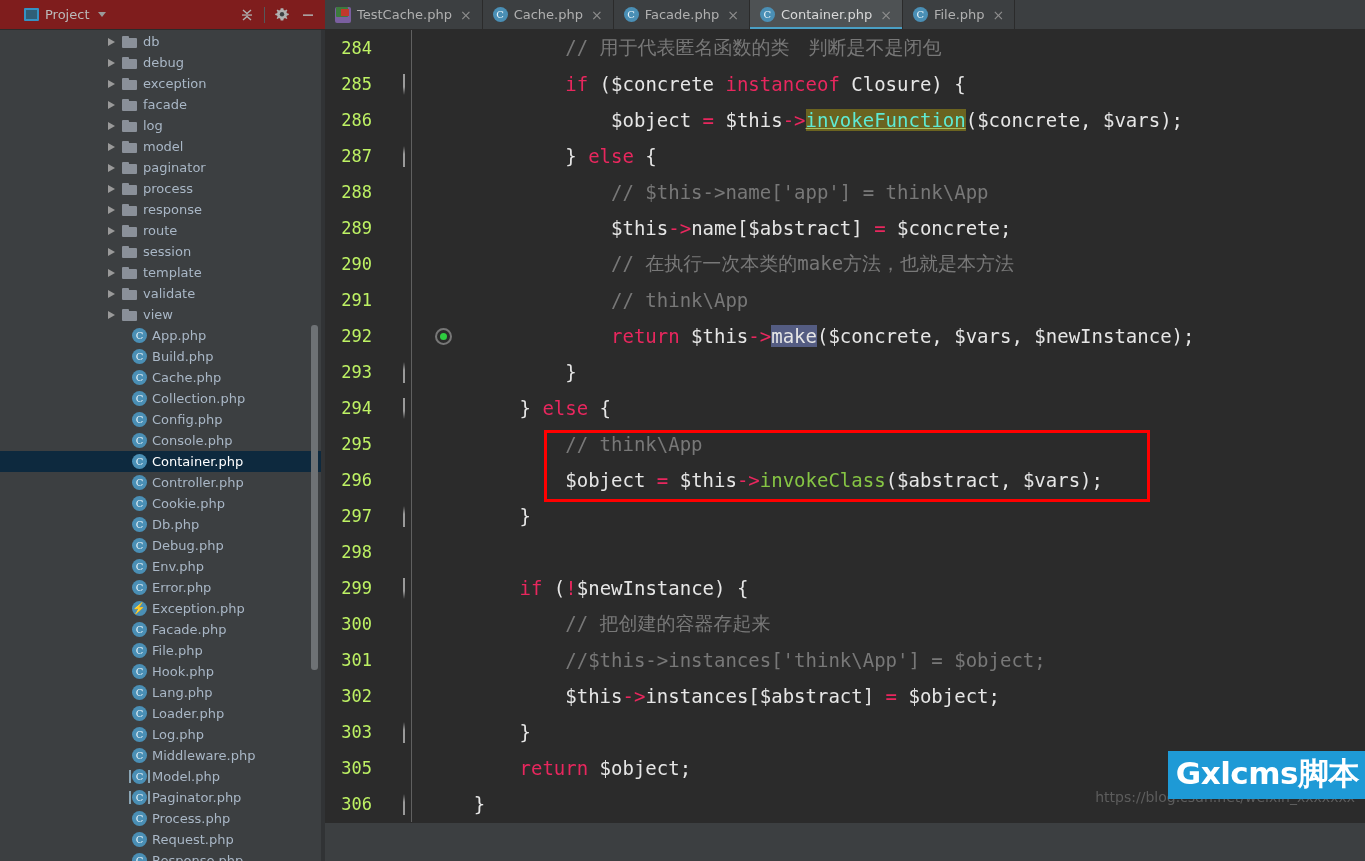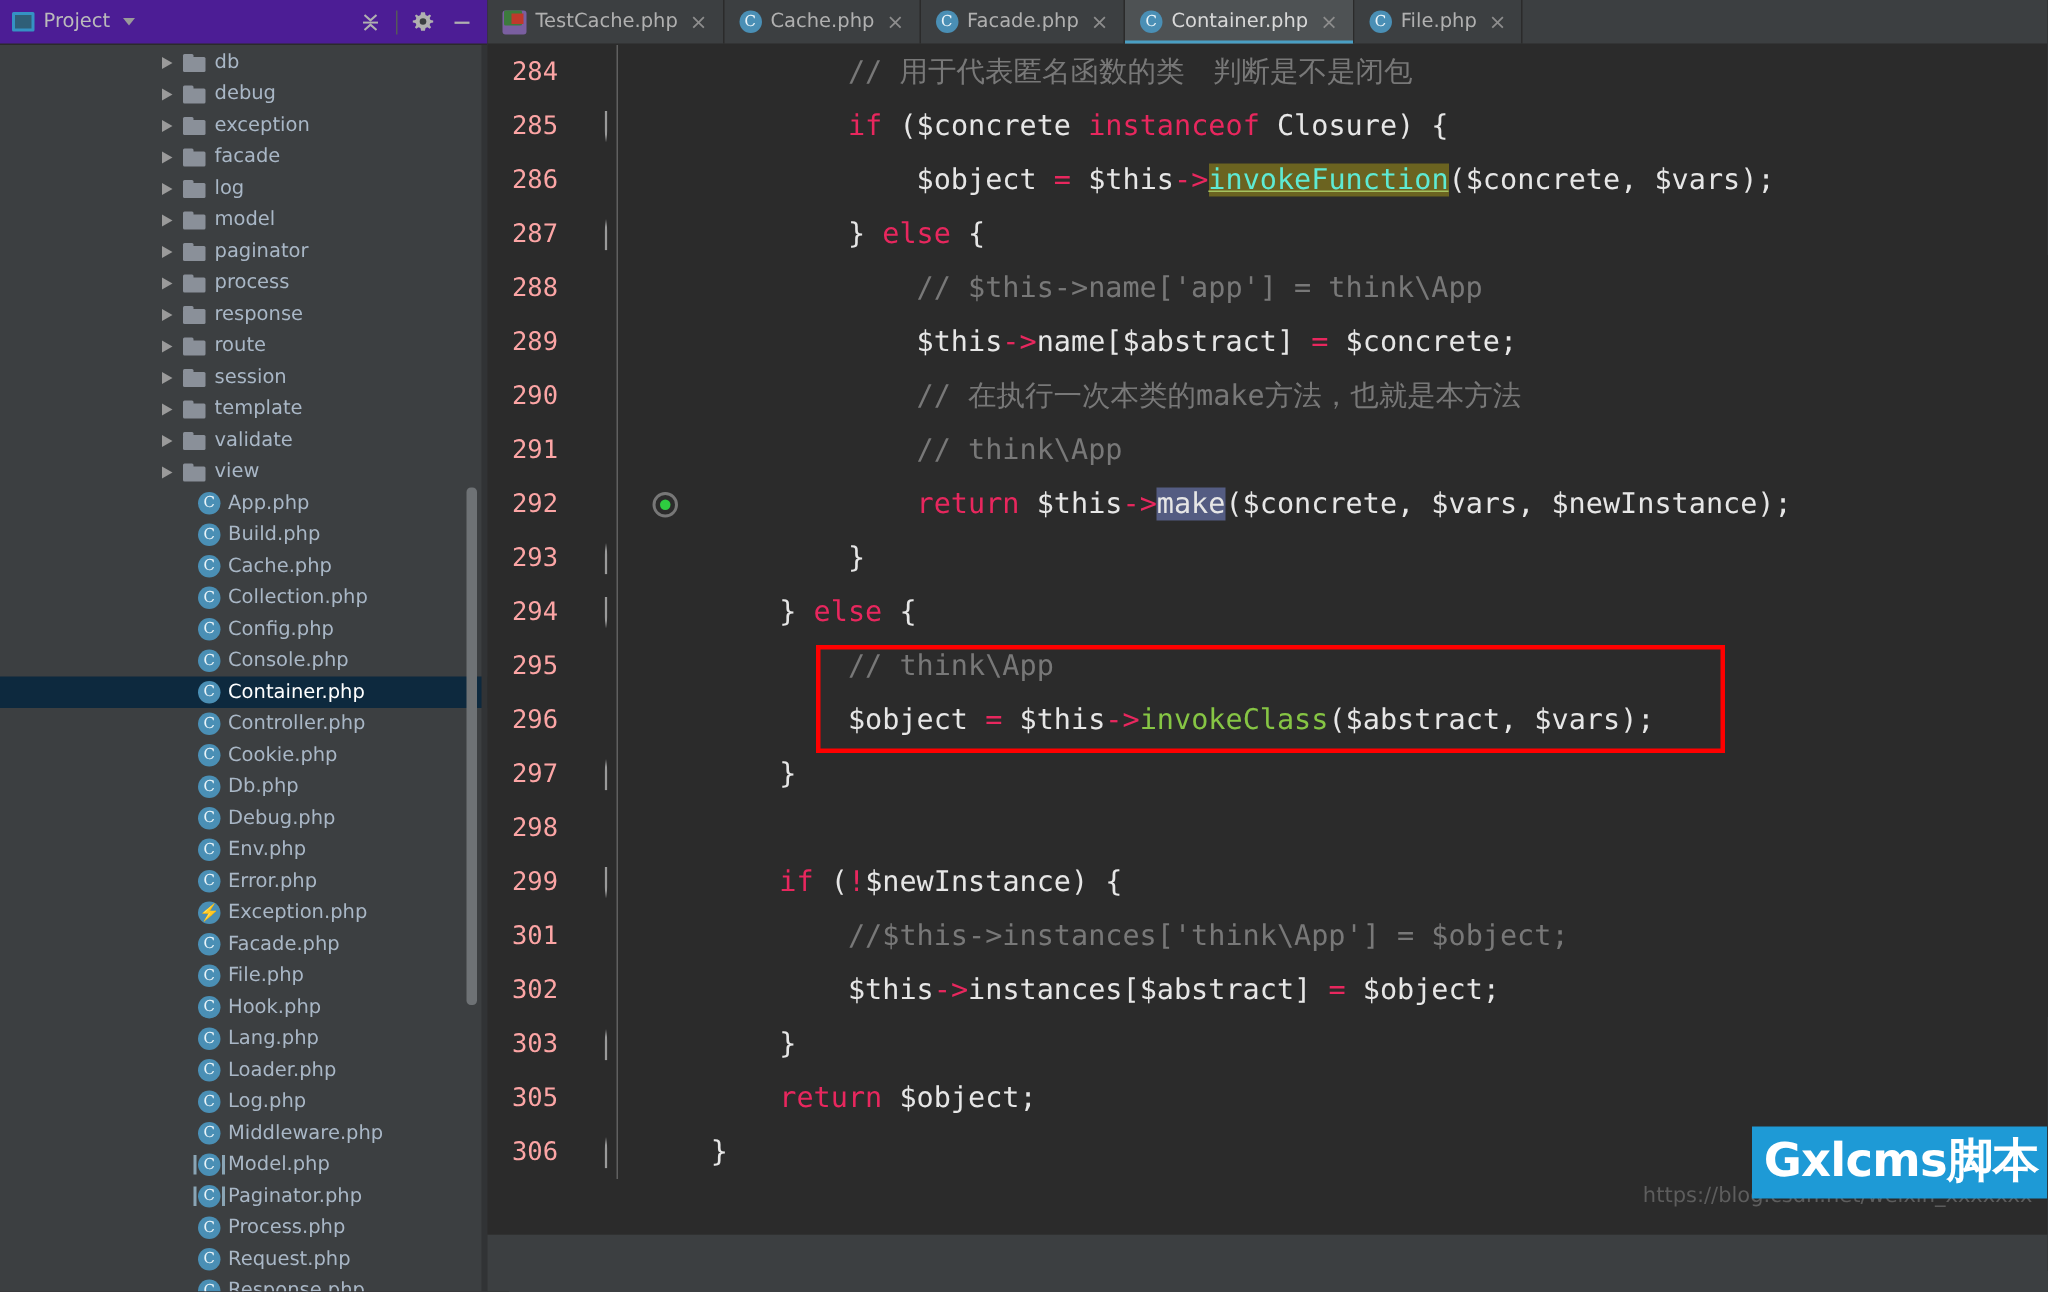--- a/index.html
+++ b/index.html
@@ -13,24 +13,24 @@
 
   
   .project-panel {
     width: 325px; height: 861px;
     background: #3c3f41;
     display: flex; flex-direction: column;
     position: relative;
     flex: 0 0 325px;
   }
   .panel-header {
-    height: 30px; background: #4c1d95;
+    height: 30px; background: #7f1d1d;
     display: flex; align-items: center;
     border-bottom: 1px solid #2b2b2b;
-    padding-left: 8px;
+    padding-left: 24px;
     flex: 0 0 30px;
     gap: 32px;
   }
   .panel-title-group { display: flex; align-items: center; gap: 6px; }
   .proj-icon {
     width: 15px; height: 13px; border: 2px solid #3592c4;
     background: #2f5f78; border-radius: 1px;
   }
   .panel-title {
     color: #bbbbbb; font-size: 13px; font-family: "DejaVu Sans", sans-serif;
@@ -153,21 +153,21 @@
 
   
   .code-wrap {
     flex: 1 1 auto; position: relative; background: #2b2b2b; overflow: hidden;
   }
   .code-row {
     height: 36px; display: flex; align-items: center; position: relative;
   }
   .lineno {
     width: 55px; flex: 0 0 55px; text-align: right; padding-right: 8px;
-    color: #fca5a5; font-size: 17px;
+    color: #bef264; font-size: 17px;
     font-family: "DejaVu Sans Mono", monospace;
   }
   .gutter {
     width: 48px; flex: 0 0 48px; position: relative; height: 36px;
   }
   .fold-line {
     position: absolute; left: 31px; top: 0; width: 1px; height: 36px; background: #606060;
   }
   .fold-marker {
     position: absolute; left: 23px; top: 9px; width: 17px; height: 17px;
@@ -625,20 +625,27 @@
         </div>
         <div class="code-row">
           <span class="lineno">299</span>
           <span class="gutter">
             <span class="fold-line"></span>
             <span class="fold-marker start"><span class="shape"><span class="minus"></span></span></span>
           </span>
           <span class="codetext"><span class="plain">        </span><span class="kw">if</span><span class="plain"> (</span><span class="op">!</span><span class="plain">$newInstance) {</span></span>
         </div>
         <div class="code-row">
+          <span class="lineno">300</span>
+          <span class="gutter">
+            <span class="fold-line"></span>
+          </span>
+          <span class="codetext"><span class="plain">            </span><span class="cmt">// 把创建的容器存起来</span></span>
+        </div>
+        <div class="code-row">
           <span class="lineno">301</span>
           <span class="gutter">
             <span class="fold-line"></span>
           </span>
           <span class="codetext"><span class="plain">            </span><span class="cmt">//$this-&gt;instances['think\App'] = $object;</span></span>
         </div>
         <div class="code-row">
           <span class="lineno">302</span>
           <span class="gutter">
             <span class="fold-line"></span>

